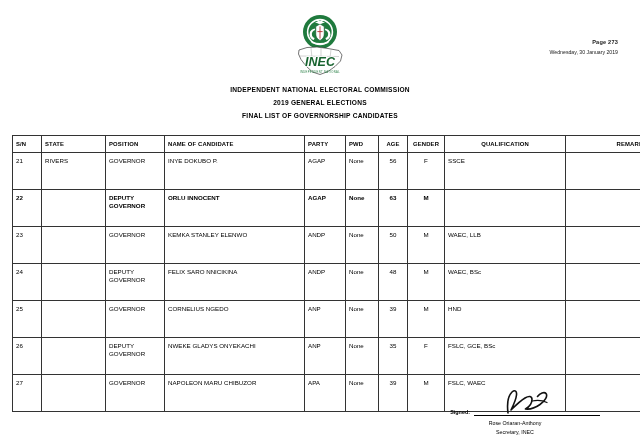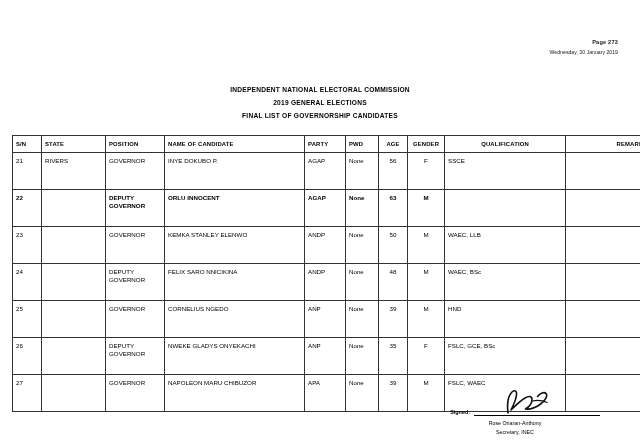--- a/index.html
+++ b/index.html
@@ -151,20 +151,45 @@
     font-size: 5.3px;
     line-height: 1.7;
     color: #000;
   }
 </style>
 </head>
 <body>
 
 <div class="page-header">
 
+  <div class="logo-wrap">
+    <svg width="66" height="64" viewBox="0 0 66 64">
+
+      <circle cx="33" cy="18" r="17" fill="#1f7a3d"></circle>
+      <circle cx="33" cy="18" r="13.2" fill="#ffffff"></circle>
+      <circle cx="33" cy="18" r="11.6" fill="#1f7a3d"></circle>
+
+      <path d="M33 10 L37.2 12.6 L37.2 20 Q37.2 24.4 33 26.4 Q28.8 24.4 28.8 20 L28.8 12.6 Z" fill="#ffffff" stroke="#0d4f24" stroke-width="0.5"></path>
+      <path d="M33 12.4 L33 24.6 M30.4 17.6 L35.6 17.6" stroke="#b03030" stroke-width="0.9"></path>
+
+      <path d="M27.6 14.4 q-3.4 0.6 -4.6 3.4 q-1.1 2.8 0.4 5.6 q1.2 2.2 3.4 2.6 l0.8 -1.9 q-1.9 -0.6 -2.5 -2.3 q-0.7 -2 0.3 -3.7 q0.9 -1.6 2.8 -2 Z" fill="#ffffff"></path>
+      <path d="M38.4 14.4 q3.4 0.6 4.6 3.4 q1.1 2.8 -0.4 5.6 q-1.2 2.2 -3.4 2.6 l-0.8 -1.9 q1.9 -0.6 2.5 -2.3 q0.7 -2 -0.3 -3.7 q-0.9 -1.6 -2.8 -2 Z" fill="#ffffff"></path>
+
+      <path d="M33 7.2 q-2.6 -1.8 -5 -1.2 q2 0.5 3.1 1.9 q-1.9 -0.3 -3 0.5 q2.1 0.2 3.4 1.3 L33 9.9 l1.5 -0.2 q1.3 -1.1 3.4 -1.3 q-1.1 -0.8 -3 -0.5 q1.1 -1.4 3.1 -1.9 q-2.4 -0.6 -5 1.2 Z" fill="#ffffff"></path>
+
+      <path d="M24.5 27.4 q8.5 3 17 0 l0 1.5 q-8.5 3 -17 0 Z" fill="#ffffff"></path>
+
+      <path d="M12 36 L20 33.5 L30 33 L41 34.5 L52 36.5 L55 41 L53.5 47 L48 52.5 L41 57.5 L33 60.5 L25.5 58 L19 52 L14 45.5 L11.5 40 Z" fill="#ffffff" stroke="#3a3a3a" stroke-width="0.7"></path>
+      <path d="M24 34 L25 44 M34 33.4 L34 43 M44 35.4 L43 44 M13 42 L52 42.5" stroke="#9a9a9a" stroke-width="0.45" fill="none"></path>
+
+      <text x="33" y="51.5" font-family="'Liberation Sans', sans-serif" font-size="12.5" font-weight="bold" font-style="italic" fill="#17632f" text-anchor="middle" stroke="#ffffff" stroke-width="1.4" paint-order="stroke">INEC</text>
+
+      <text x="33" y="58.6" font-family="'Liberation Sans', sans-serif" font-size="2.7" fill="#1f7a3d" text-anchor="middle" letter-spacing="0.35">INDEPENDENT   NATIONAL</text>
+    </svg>
+  </div>
 
   <div class="meta-block">
     <div class="meta-page">Page 273</div>
     <div class="meta-date">Wednesday, 30 January 2019</div>
   </div>
 </div>
 
 <div class="titles">
   <div>INDEPENDENT NATIONAL ELECTORAL COMMISSION</div>
   <div>2019 GENERAL ELECTIONS</div>

